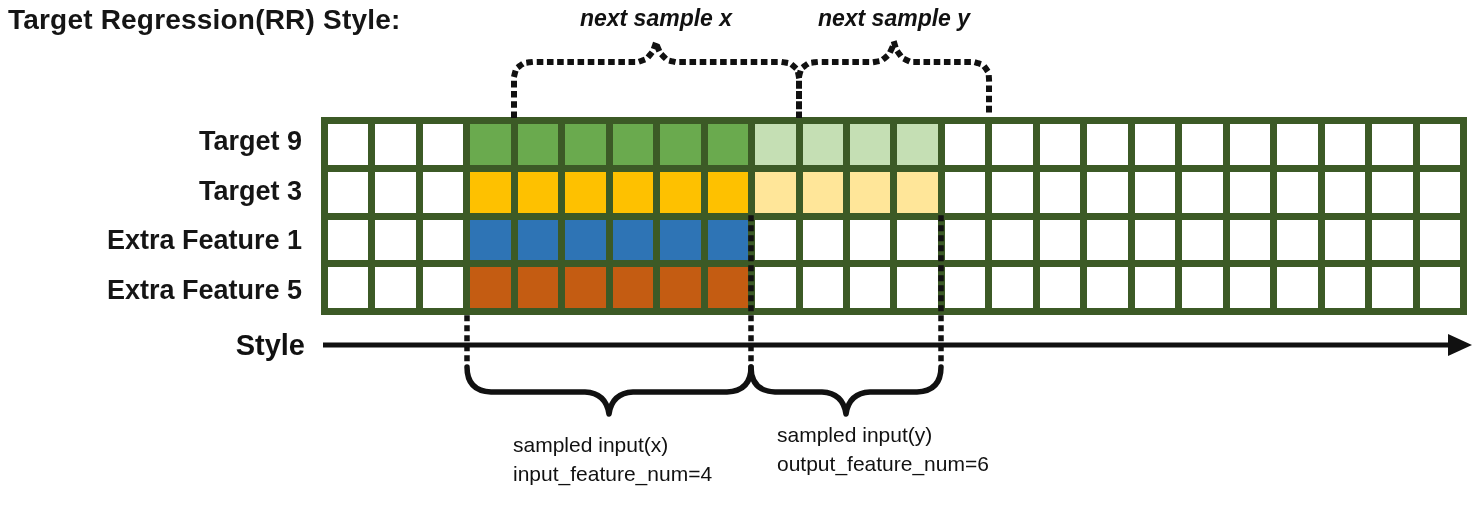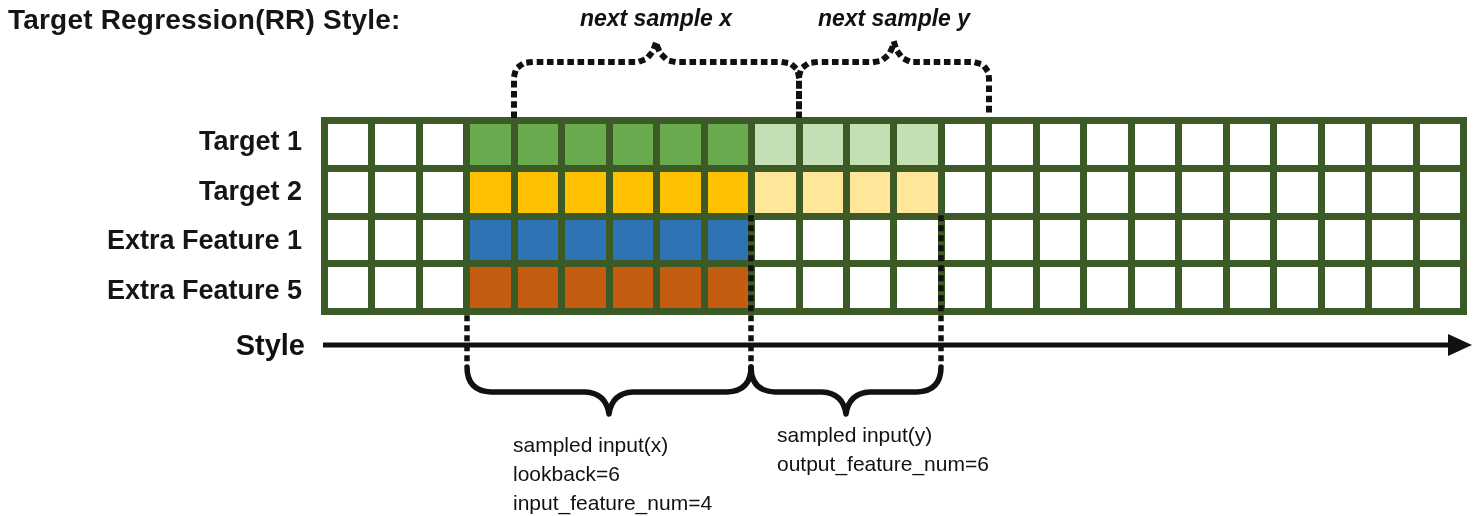--- a/index.html
+++ b/index.html
@@ -65,22 +65,22 @@
 <body>
 
 <div class="canvas">
 
   <div class="title">Target Regression(RR) Style:</div>
 
   <div class="ns-label ns-y">next sample y</div>
   <div class="ns-label ns-x">next sample x</div>
 
   <div class="row-labels">
-      <div class="row-label">Target 1</div>
-      <div class="row-label">Target 2</div>
+      <div class="row-label">Target 9</div>
+      <div class="row-label">Target 3</div>
       <div class="row-label">Extra Feature 1</div>
       <div class="row-label">Extra Feature 5</div>
     </div>
 
   <div class="grid" style="background: rgb(60, 90, 38);">
       <div class="cell" style="background: rgb(255, 255, 255);"></div>
       <div class="cell" style="background: rgb(255, 255, 255);"></div>
       <div class="cell" style="background: rgb(255, 255, 255);"></div>
       <div class="cell" style="background: rgb(106, 170, 78);"></div>
       <div class="cell" style="background: rgb(106, 170, 78);"></div>
@@ -192,21 +192,20 @@
 
     <path d="M 467 367 Q 467 391 491 392 L 585 392 Q 606 393 609 414 Q 612 393 633 392 L 727 392 Q 751 391 751 367" fill="none" stroke="#111111" stroke-width="5.5" stroke-linecap="round" stroke-linejoin="round"></path>
 
     <path d="M 751 367 Q 751 391 775 392 L 822 392 Q 843 393 846 414 Q 849 393 870 392 L 917 392 Q 941 391 941 367" fill="none" stroke="#111111" stroke-width="5.5" stroke-linecap="round" stroke-linejoin="round"></path>
   </svg>
 
   <div class="time-label">Style</div>
 
   <div class="note note-input">
     <div>sampled input(x)</div>
-    <div>lookback=6</div>
     <div>input_feature_num=4</div>
   </div>
 
   <div class="note note-output">
     <div>sampled input(y)</div>
     <div>output_feature_num=6</div>
   </div>
 
 </div>
 

